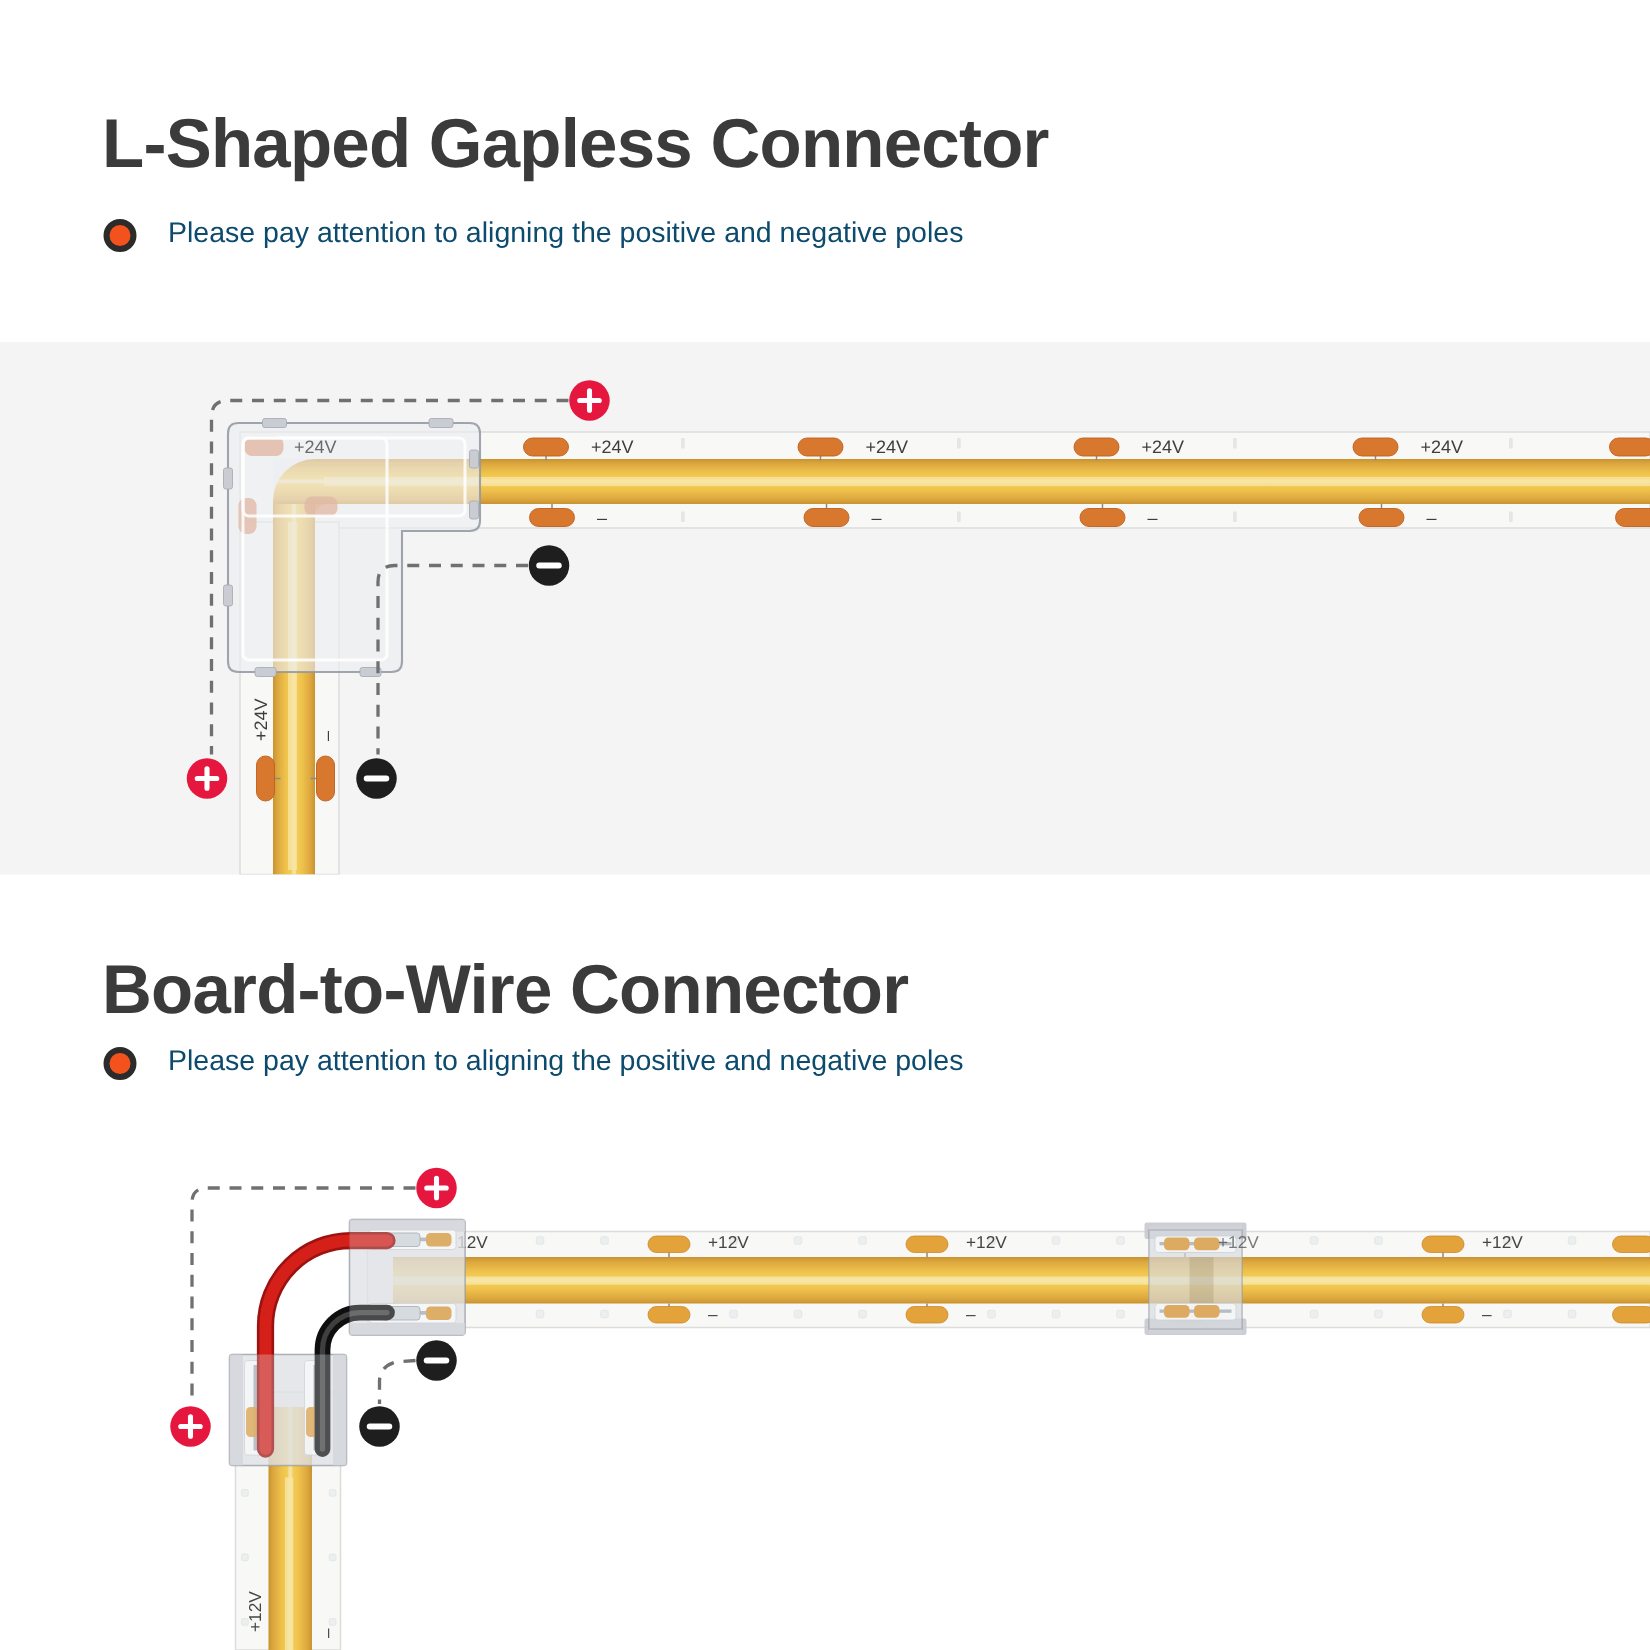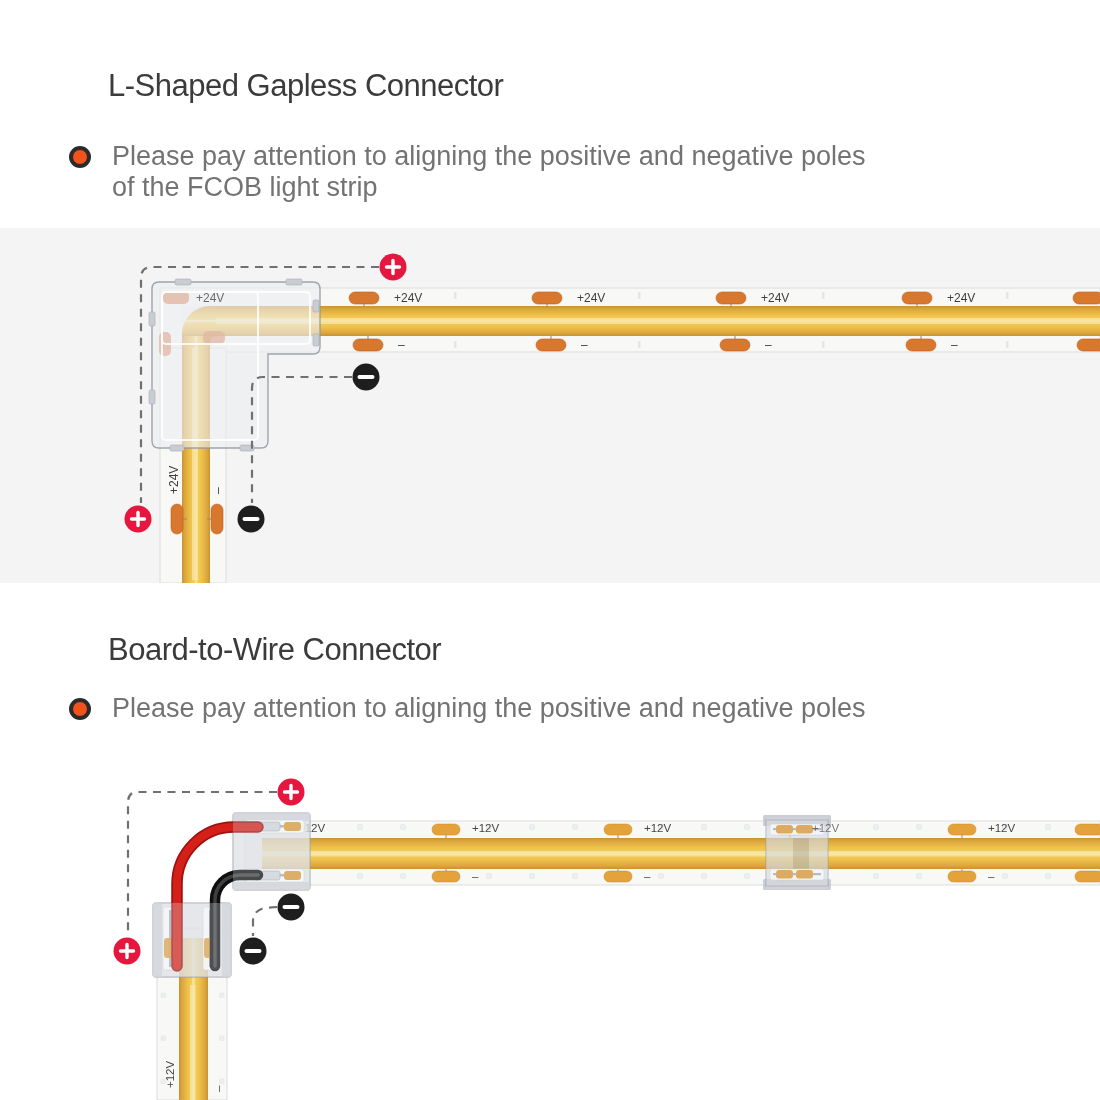--- a/index.html
+++ b/index.html
@@ -4,48 +4,46 @@
 <style>
   html,body{margin:0;padding:0;}
   body{
     width:1100px;height:1100px;position:relative;overflow:hidden;
     background:#ffffff;
     font-family:"Liberation Sans","DejaVu Sans",sans-serif;
     color:#3d3d3d;
   }
   .abs{position:absolute;}
   .section-title{
-    font-size:31px;font-weight:normal;color:#3b3b3b;letter-spacing:-0.5px;
+    font-size:46px;font-weight:bold;color:#3b3b3b;letter-spacing:-0.5px;
     white-space:nowrap;
-    margin-left:40px;
   }
   .bullet{
     width:22px;height:22px;border-radius:50%;
     background:#f4521d;border:4px solid #2b2b2b;box-sizing:border-box;
   }
   .note-text{
-    font-size:27px;line-height:30.5px;color:#737373;
+    font-size:19px;line-height:30.5px;color:#0c4a6e;
   }
   .panel{background:#f4f4f5;width:1100px;}
   svg{display:block;}
   svg text{font-family:"Liberation Sans","DejaVu Sans",sans-serif;}
   .strip-label{font-size:12px;fill:#3e3e3e;}
   .strip-label-sm{font-size:11.5px;fill:#454545;}
 </style>
 </head>
 <body>
 
 <div class="abs section-title" style="left:68px;top:68px;">L-Shaped Gapless Connector</div>
 
 <div class="abs" style="left:69px;top:146px;">
   <div class="bullet"></div>
 </div>
 <div class="abs note-text" style="left:112px;top:141px;width:780px;">
   <div>Please pay attention to aligning the positive and negative poles</div>
-  <div>of the FCOB light strip</div>
 </div>
 
 <div class="abs panel" style="left:0;top:228px;height:355px;"></div>
 
 <svg class="abs" style="left:0;top:228px;" width="1100" height="355" viewBox="0 228 1100 355">
   <defs>
     <linearGradient id="g1h" x1="0" y1="0" x2="0" y2="1">
       <stop offset="0" stop-color="#c8922f"></stop>
         <stop offset="0.10" stop-color="#dca63e"></stop>
       <stop offset="0.30" stop-color="#eec14b"></stop>

